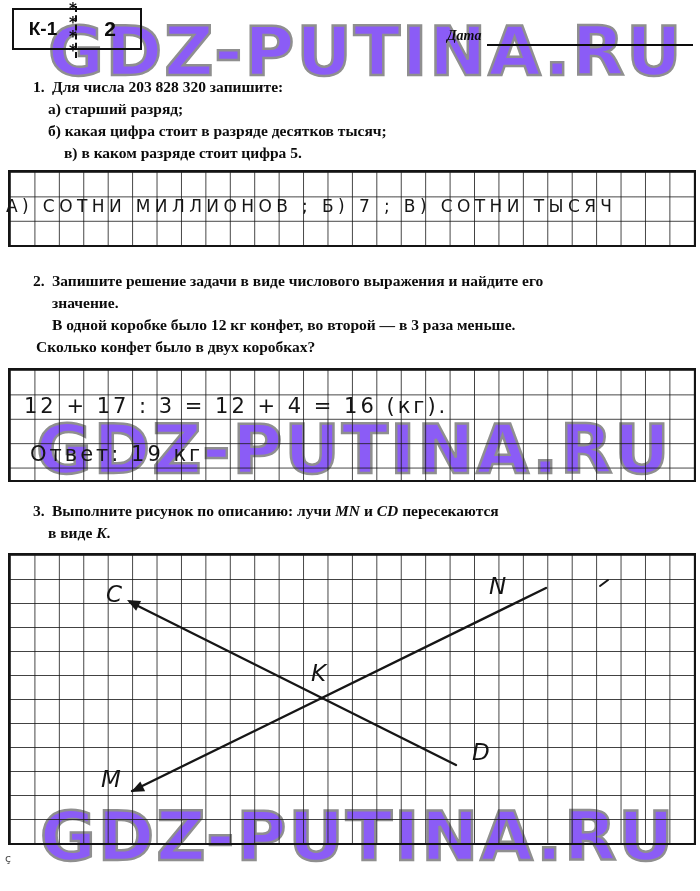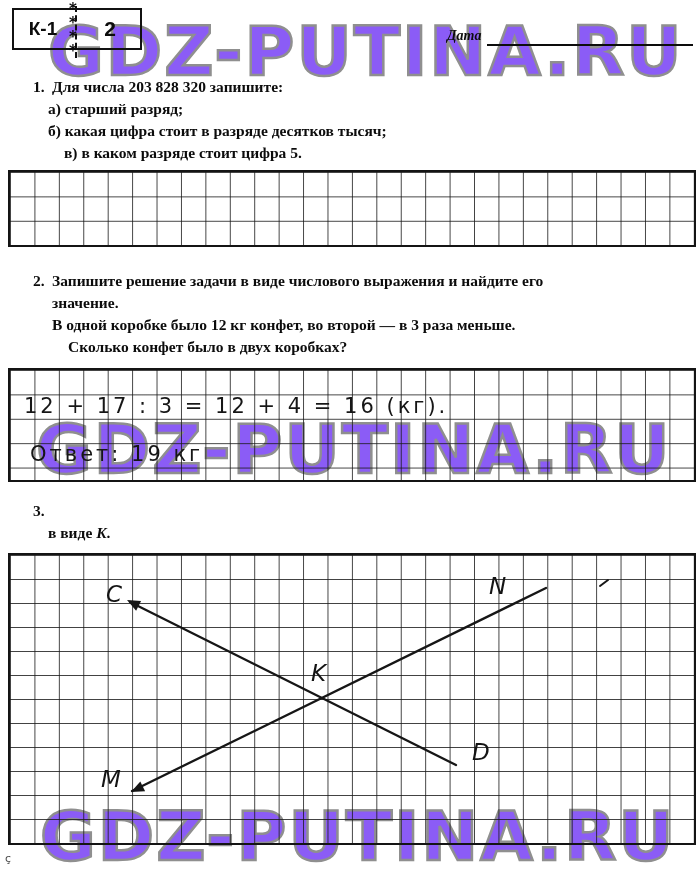--- a/index.html
+++ b/index.html
@@ -87,32 +87,34 @@
   <div class="date-label">Дата</div>
   <div class="date-line"></div>
 
   <div class="ptext" style="left:33px;top:78px">1.</div>
   <div class="ptext" style="left:52px;top:78px">Для числа 203 828 320 запишите:</div>
   <div class="ptext" style="left:48px;top:100px">а) старший разряд;</div>
   <div class="ptext" style="left:48px;top:122px">б) какая цифра стоит в разряде десятков тысяч;</div>
   <div class="ptext" style="left:64px;top:144px">в) в каком разряде стоит цифра 5.</div>
 
   <div class="grid" id="g1"></div>
+  <div class="hw hw1">а) сотни миллионов ; б) 7 ; в) сотни тысяч</div>
 
   <div class="ptext" style="left:33px;top:272px">2.</div>
   <div class="ptext" style="left:52px;top:272px">Запишите решение задачи в виде числового выражения и найдите его</div>
   <div class="ptext" style="left:52px;top:294px">значение.</div>
   <div class="ptext" style="left:52px;top:316px">В одной коробке было 12 кг конфет, во второй — в 3 раза меньше.</div>
-  <div class="ptext" style="left:68px;top:338px">Сколько конфет было в двух коробках?</div>
+  <div class="ptext" style="left:36px;top:338px">Сколько конфет было в двух коробках?</div>
 
   <div class="grid" id="g2"></div>
   <div class="hw hw2a">12 + 17 : 3  =  12 + 4  =  16  (кг).</div>
   <div class="hw hw2b">Ответ:  19  кг</div>
 
   <div class="ptext" style="left:33px;top:502px">3.</div>
+  <div class="ptext" style="left:52px;top:502px"><span>Выполните рисунок по описанию: лучи </span><span class="it">MN</span><span> и </span><span class="it">CD</span><span> пересекаются</span></div>
   <div class="ptext" style="left:48px;top:524px"><span>в виде </span><span class="it">K</span><span>.</span></div>
 
   <div class="grid" id="g3"></div>
 
   <svg class="dsvg">
       <line x1="130" y1="602" x2="456" y2="765" class="dline"></line>
       <line x1="132" y1="791" x2="546" y2="588" class="dline"></line>
       <polygon points="127,600 136.1,610.7 141.1,600.9" class="darrow"></polygon>
       <polygon points="131,792 145.1,791.2 140.3,781.4" class="darrow"></polygon>
       <line x1="600" y1="586" x2="608" y2="580" class="dstray"></line>

